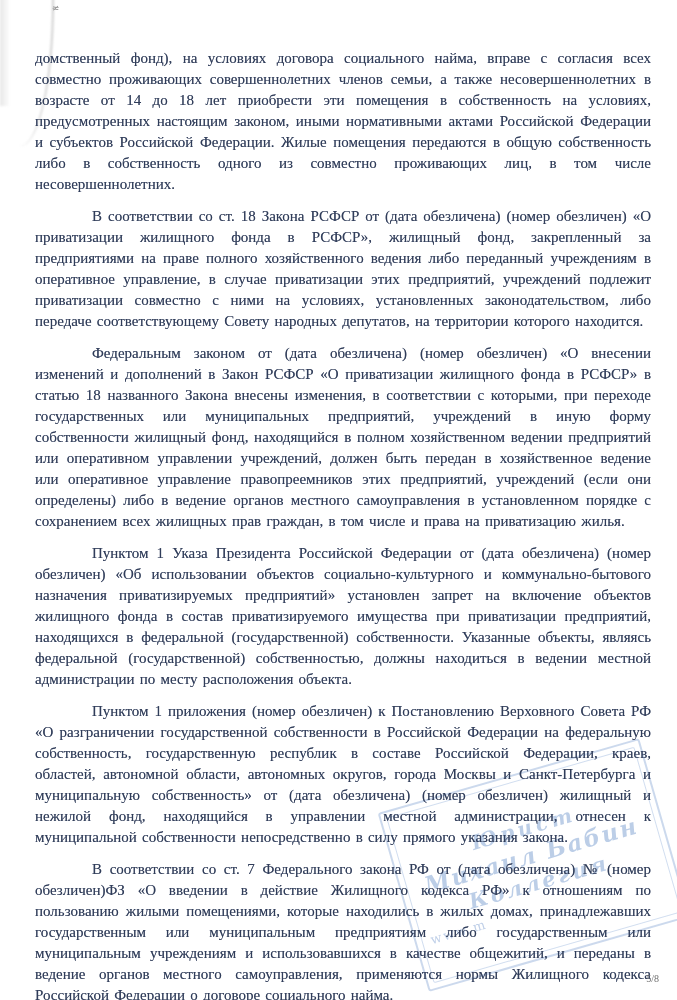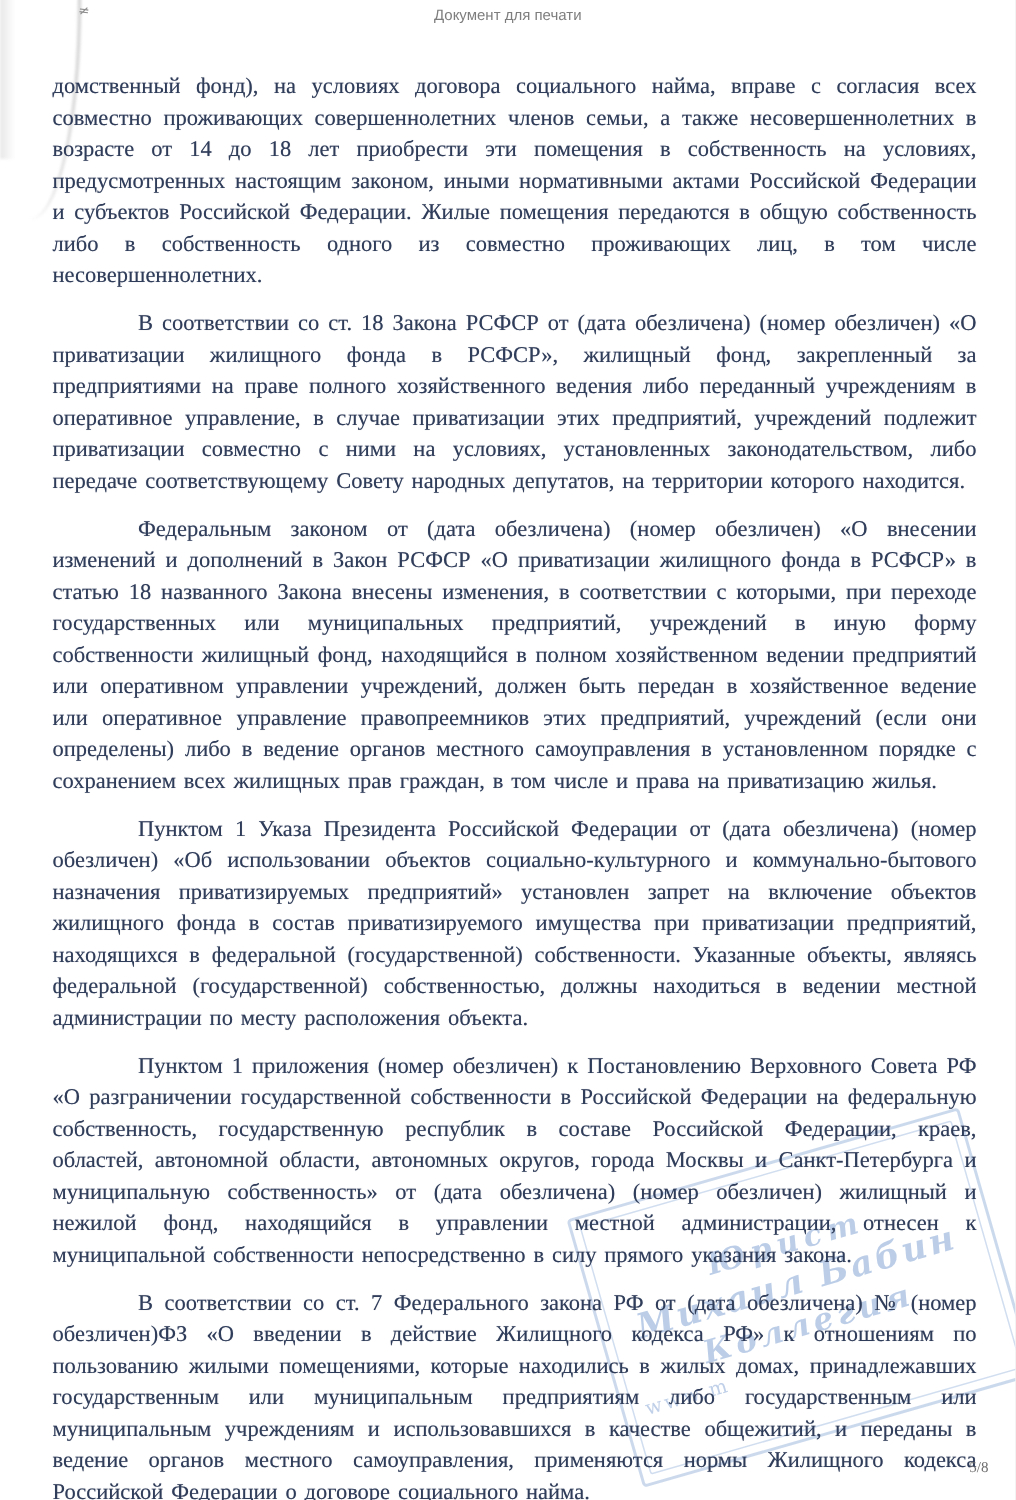--- a/index.html
+++ b/index.html
@@ -128,21 +128,20 @@
     margin-left: 8px;
     margin-top: 4px;
     color: rgba(130,162,210,0.6);
   }
 </style>
 </head>
 <body>
 
 <div class="page">
 
-  <div class="print-header">Документ для печати</div>
 
   <div class="corner-mark">≠</div>
 
   <div class="page-curl"></div>
 
   <div class="watermark">
     <div class="wm-inner">
       <div class="wm-l1">Юрист</div>
       <div class="wm-l2">Михаил Бабин</div>
       <div class="wm-l3">Коллегия</div>

